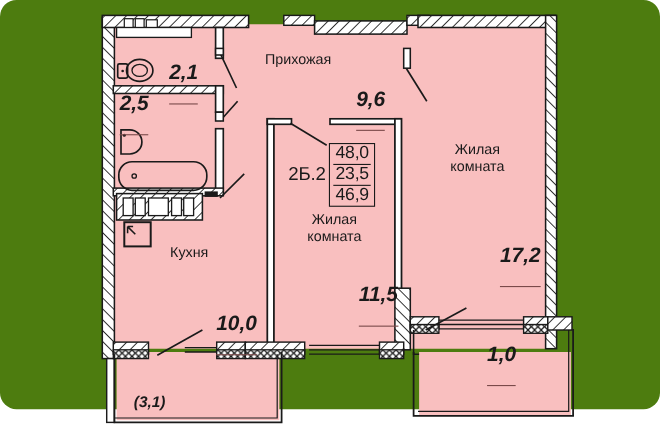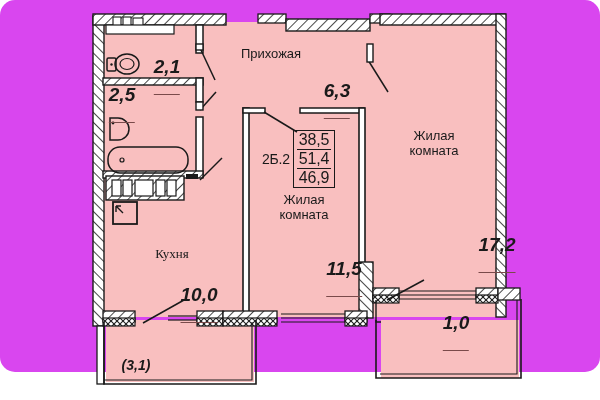--- a/index.html
+++ b/index.html
@@ -10,21 +10,21 @@
   body {
     width: 600px;
     height: 400px;
     overflow: hidden;
     font-family: "Liberation Sans", sans-serif;
   }
   #plan-root {
     position: relative;
     width: 600px;
     height: 372px;
-    background: #d946ef;
+    background: #4d7c0f;
     border-radius: 15px;
   }
   #plan-svg {
     position: absolute;
     left: 0;
     top: 0;
     width: 600px;
     height: 400px;
     display: block;
   }
@@ -57,21 +57,21 @@
     transform: translateX(-50%);
     text-align: center;
     border-bottom: none;
   }
   #id-block {
     position: absolute;
     display: flex;
     align-items: center;
   }
   #id-code {
-    font-size: 14px;
+    font-size: 17px;
     color: #1a1a1a;
     padding-right: 3px;
     letter-spacing: -0.2px;
     text-align: right;
   }
   #area-stack {
     border: 1.6px solid #1a1a1a;
     background: transparent;
     display: flex;
     flex-direction: column;
@@ -242,50 +242,50 @@
     <g stroke="#1a1a1a" stroke-width="1.4" fill="#ffffff">
       <rect x="196" y="44" width="7" height="6"></rect>
       <rect x="196" y="102" width="7" height="8"></rect>
       <rect x="367" y="44" width="6" height="18"></rect>
     </g>
 
   </svg>
 
   <div class="lbl room-name" style="left:271px; top:47px;">Прихожая</div>
 
-  <div class="lbl area" style="left:337px; top:80px;">6,3</div>
+  <div class="lbl area" style="left:337px; top:80px;">9,6</div>
 
   <div class="lbl area" style="left:167px; top:56px;">2,1</div>
 
   <div class="lbl area" style="left:122px; top:84px;">2,5</div>
 
-  <div class="lbl room-name" style="left:172px; top:247px;font-family:Liberation Serif, serif;">Кухня</div>
-
-  <div class="lbl area" style="left:199px; top:284px;">10,0</div>
+  <div class="lbl room-name" style="left:172px; top:223px;">Кухня</div>
+
+  <div class="lbl area" style="left:215px; top:284px;">10,0</div>
 
   <div class="lbl room-name two-line" style="left:304px; top:192px;">
     <div>Жилая</div>
     <div>комната</div>
   </div>
 
   <div class="lbl area" style="left:344px; top:258px;text-align:center;">11,5</div>
 
   <div class="lbl room-name two-line" style="left:434px; top:128px;">
     <div>Жилая</div>
     <div>комната</div>
   </div>
 
-  <div class="lbl area" style="left:473px; top:234px;margin-left:24px;">17,2</div>
+  <div class="lbl area" style="left:473px; top:222px;">17,2</div>
 
   <div class="lbl area-paren" style="left:136px; top:358px;">(3,1)</div>
 
   <div class="lbl area" style="left:456px; top:312px;">1,0</div>
 
   <div id="id-block" style="left:262px; top:130px;">
     <span id="id-code">2Б.2</span>
     <div id="area-stack">
-      <div class="sep">38,5</div>
-      <div class="sep">51,4</div>
+      <div class="sep">48,0</div>
+      <div class="sep">23,5</div>
       <div>46,9</div>
     </div>
   </div>
 
 </div>
 
 </body></html>

